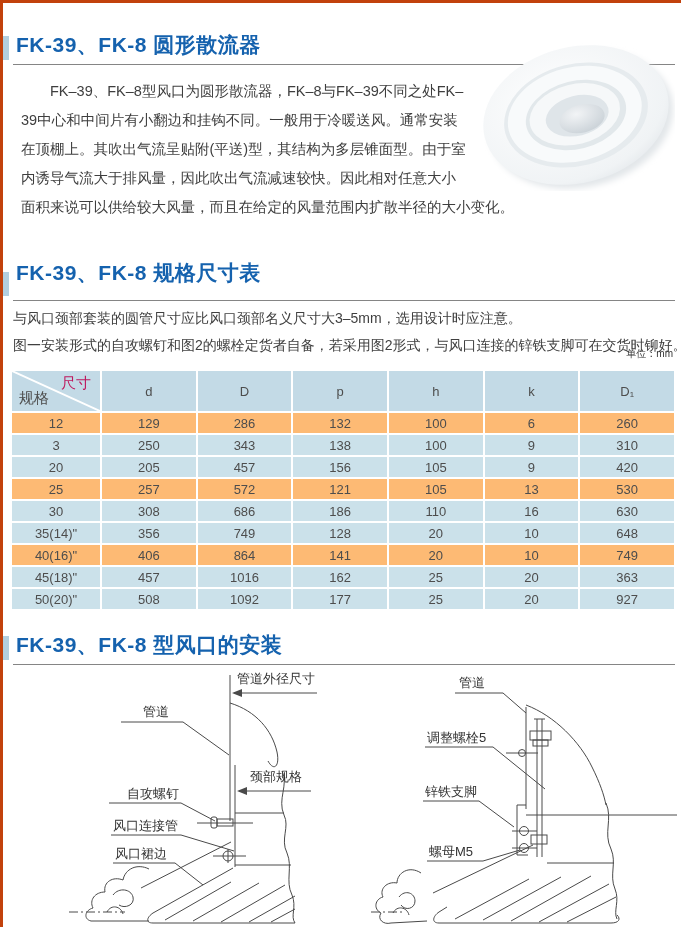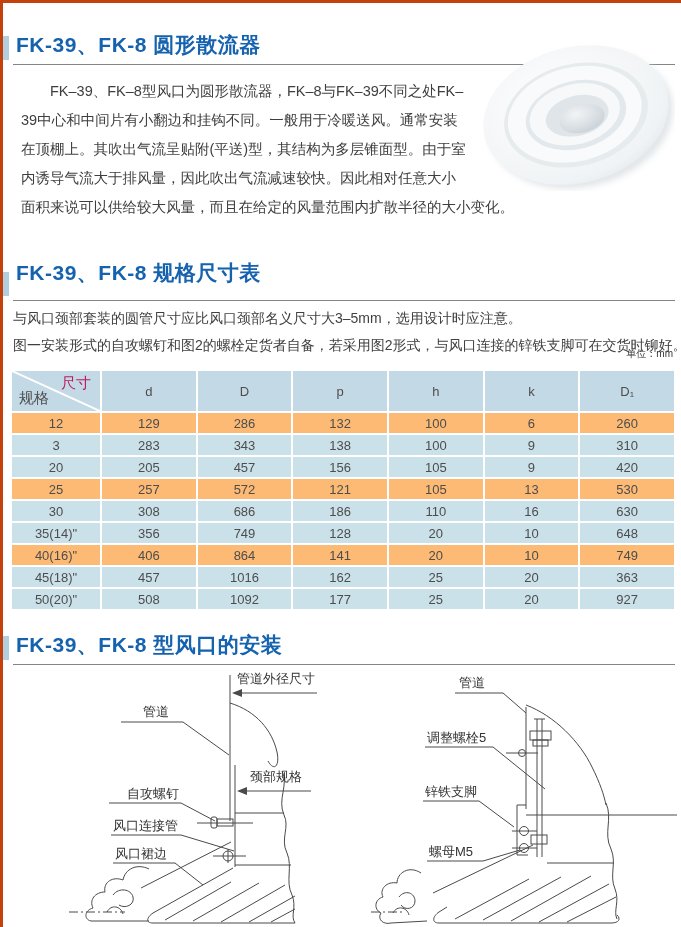--- a/index.html
+++ b/index.html
@@ -121,21 +121,21 @@
         <td>12</td>
             <td>129</td>
             <td>286</td>
             <td>132</td>
             <td>100</td>
             <td>6</td>
             <td>260</td>
       </tr>
       <tr class="r-blue">
         <td>3</td>
-            <td>283</td>
+            <td>250</td>
             <td>343</td>
             <td>138</td>
             <td>100</td>
             <td>9</td>
             <td>310</td>
       </tr>
       <tr class="r-blue">
         <td>20</td>
             <td>205</td>
             <td>457</td>

